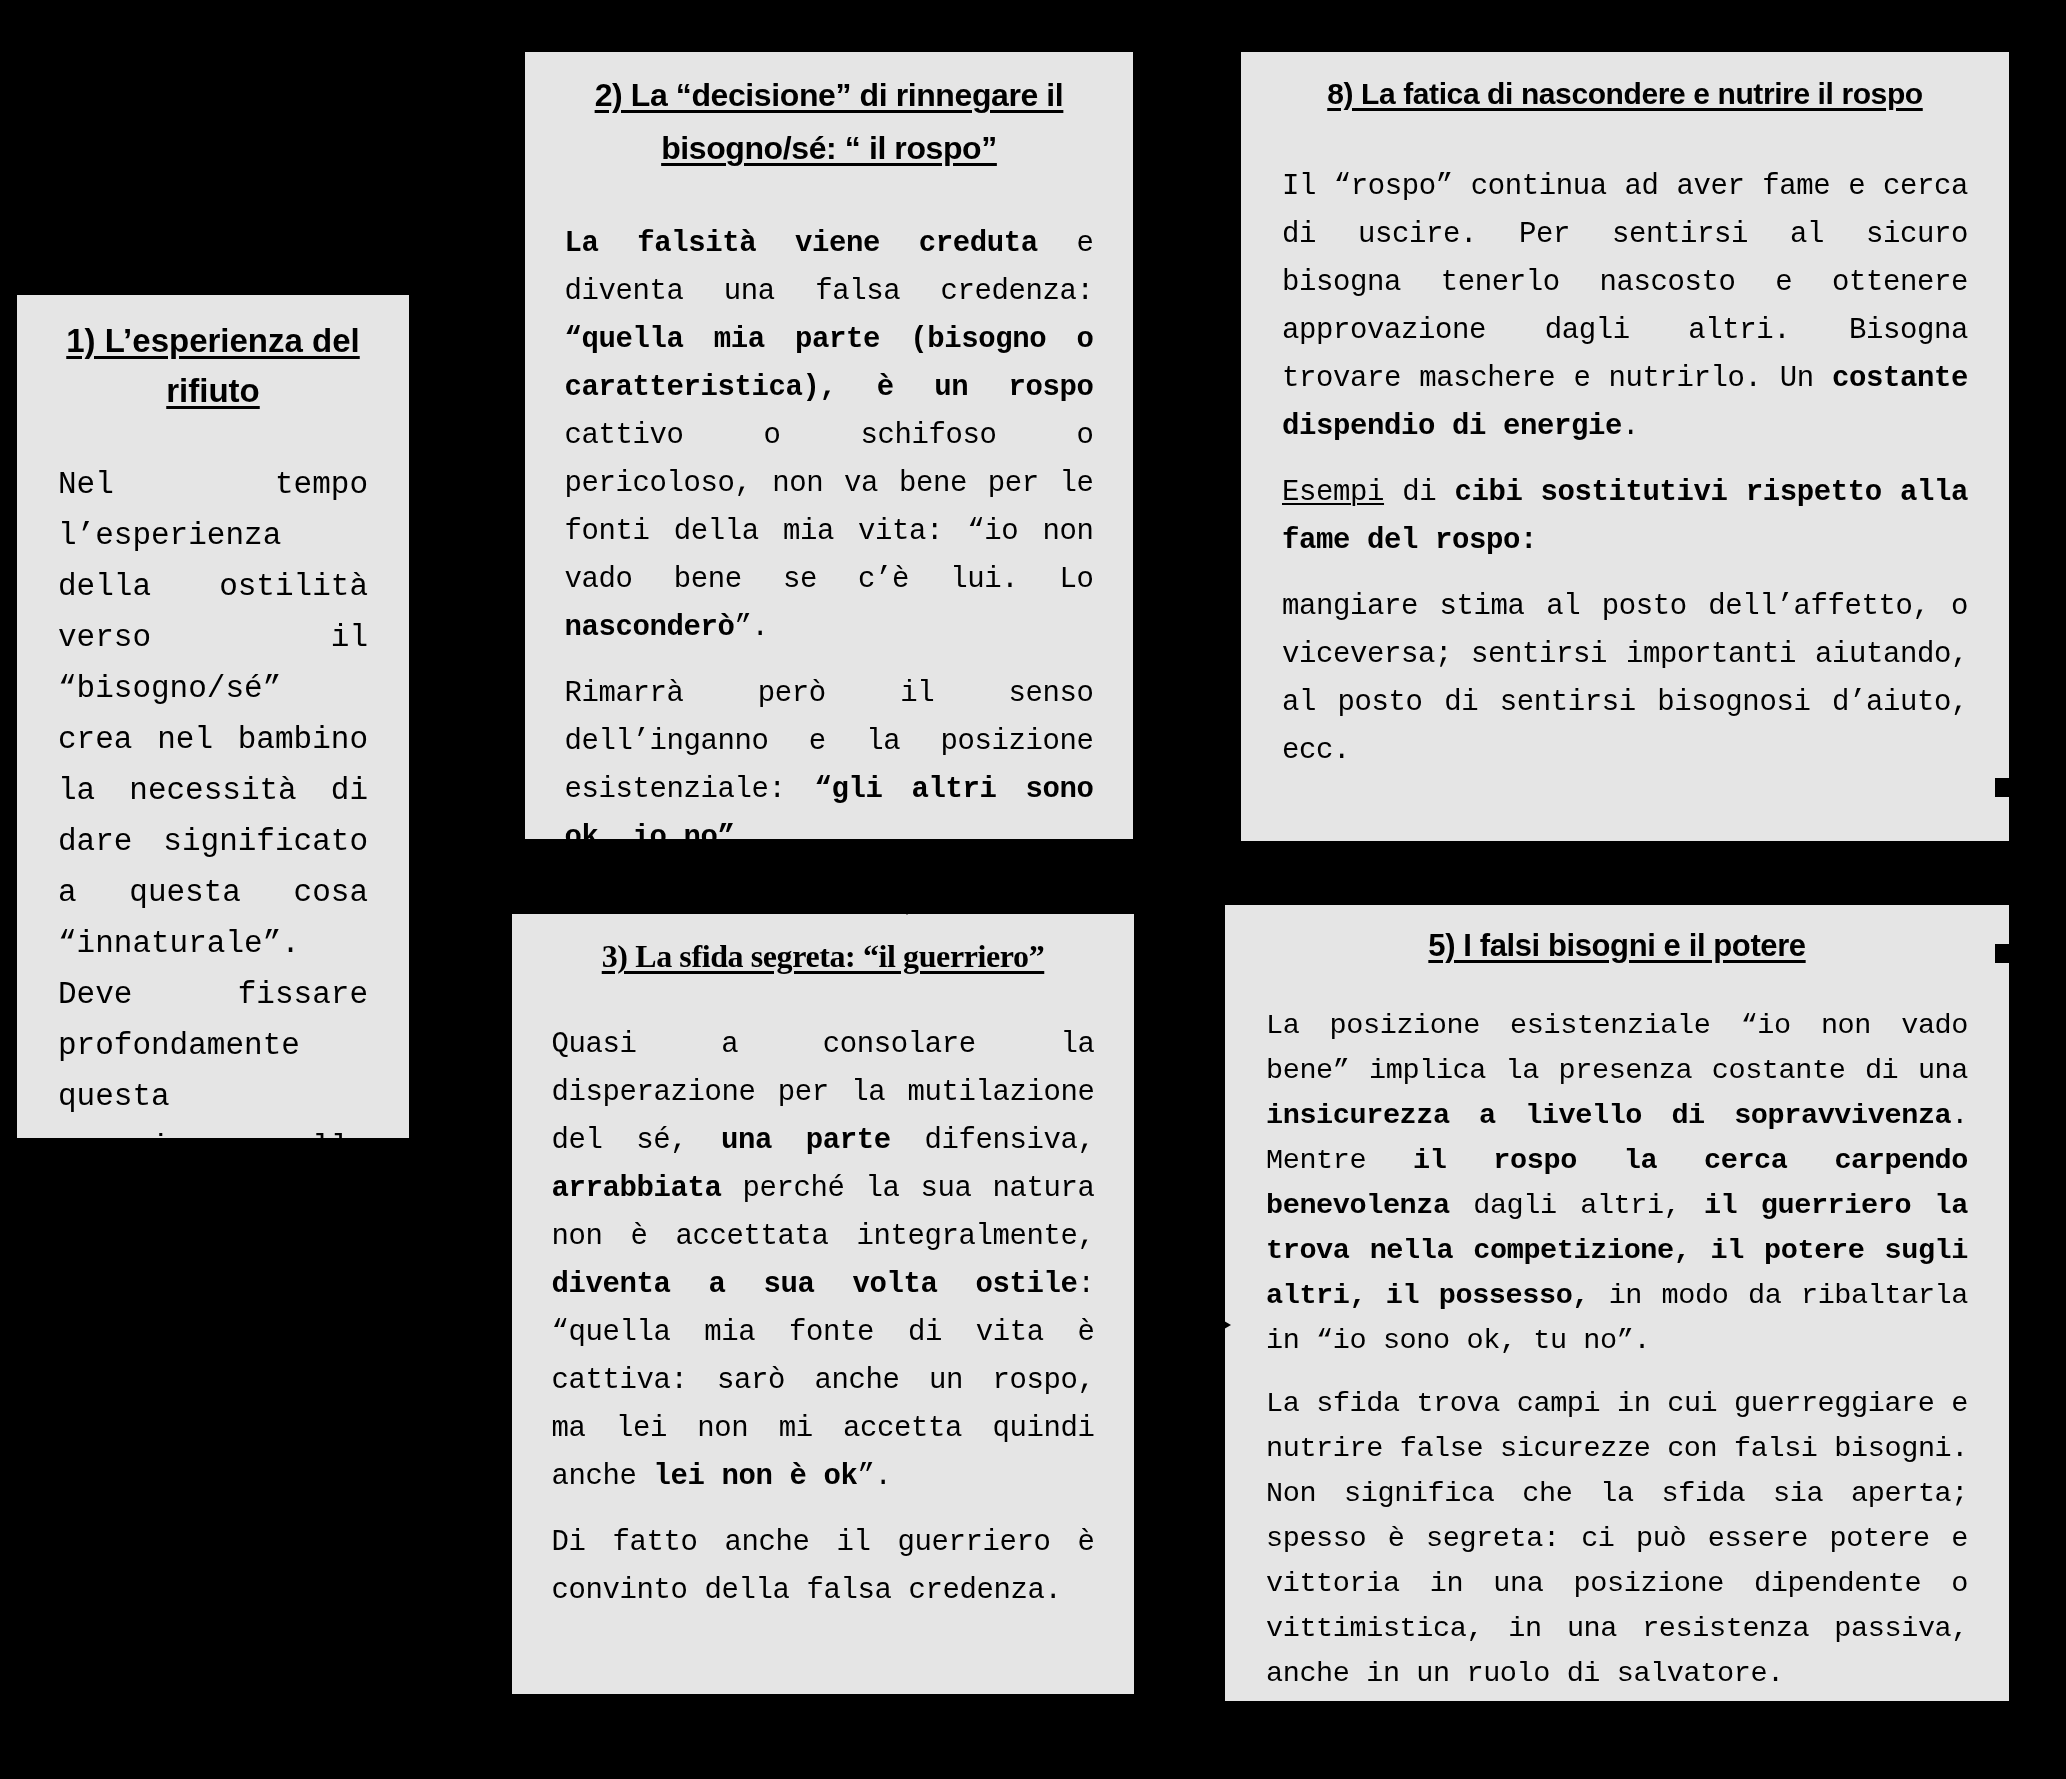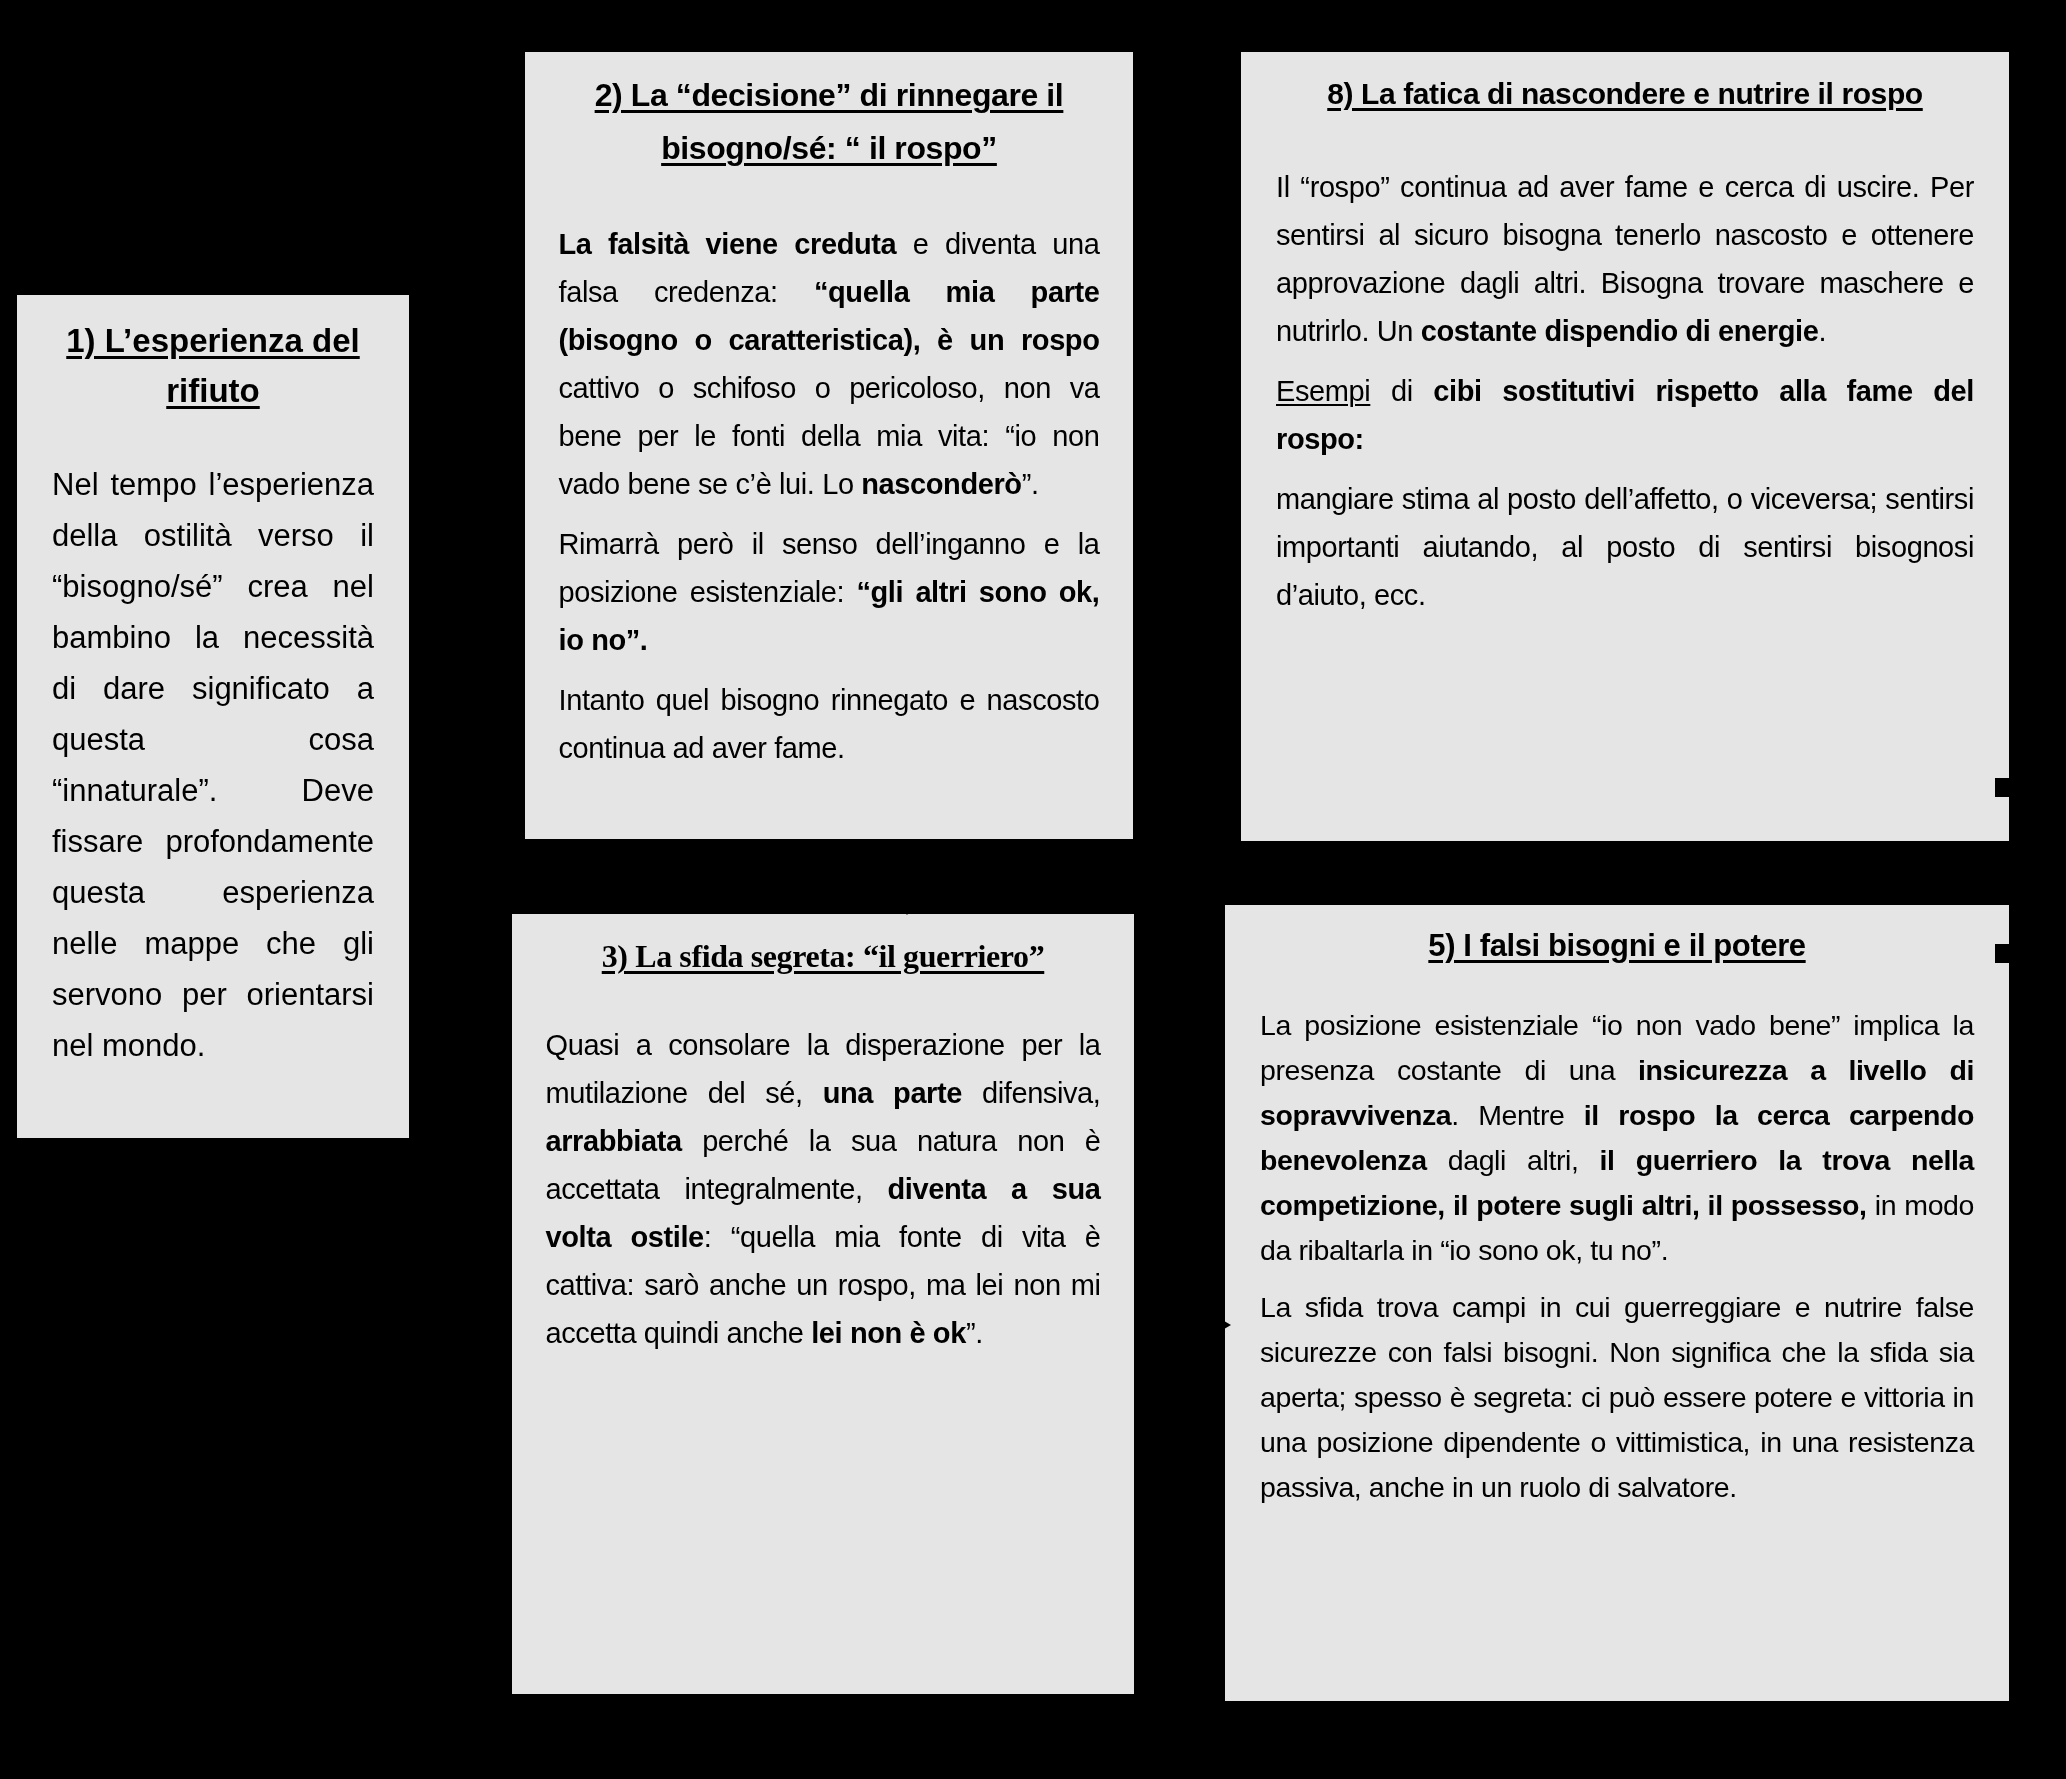--- a/index.html
+++ b/index.html
@@ -1,21 +1,21 @@
 <!DOCTYPE html>
 <html style="font-size:6.6px"><head>
 <meta charset="utf-8">
 <style>
   html,body{margin:0;padding:0;background:#000;}
   .canvas{position:relative;width:2674px;height:1779px;background:#000000;overflow:hidden;
           font-family:"Liberation Sans","DejaVu Sans",sans-serif;color:#000;}
   .box{position:absolute;background:#e5e5e5;border:3.3px solid #000;box-sizing:border-box;overflow:hidden;}
   .box .title{font-weight:bold;text-align:center;text-decoration:underline;
               text-decoration-thickness:2.5px;text-underline-offset:4.1px;margin:0;}
-  .box .body p{margin:12px;text-align:justify;}
+  .box .body p{margin:18px;text-align:justify;font-family:Liberation Mono, monospace;}
   .bd{font-weight:bold;}
   .un{text-decoration:underline;text-decoration-thickness:2.1px;text-underline-offset:3.3px;}
   .cond{letter-spacing:-0.4px;}
 
   
   .b1{left:14px;top:292px;width:398px;height:849px;padding:20.7px 23px;}
   .b1 .title{font-size:33px;line-height:50px;margin-bottom:43px;}
   .b1 .body{font-size:31px;line-height:51px;}
 
   .b2{left:522px;top:49px;width:614px;height:793px;padding:17.4px 21.5px;}
@@ -66,20 +66,21 @@
         <p><span class="bd">La falsità viene creduta</span><span> e diventa una falsa credenza: </span><span class="bd">“quella mia parte (bisogno o caratteristica), è un rospo</span><span> cattivo o schifoso o pericoloso, non va bene per le fonti della mia vita: “io non vado bene se c’è lui. Lo </span><span class="bd">nasconderò</span><span>”.</span></p>
         <p><span>Rimarrà però il senso dell’inganno e la posizione esistenziale: </span><span class="bd">“gli altri sono ok, io no”.</span></p>
         <p><span>Intanto quel bisogno rinnegato e nascosto continua ad aver fame.</span></p>
       </div>
   </div>
 
   <div class="box b3 cond">
     <h2 class="title">3) La sfida segreta: “il guerriero”</h2>
     <div class="body">
         <p><span>Quasi a consolare la disperazione per la mutilazione del sé, </span><span class="bd">una parte</span><span> difensiva, </span><span class="bd">arrabbiata</span><span> perché la sua natura non è accettata integralmente, </span><span class="bd">diventa a sua volta ostile</span><span>: “quella mia fonte di vita è cattiva: sarò anche un rospo, ma lei non mi accetta quindi anche </span><span class="bd">lei non è ok</span><span>”.</span></p>
+        <p><span>Di fatto anche il guerriero è convinto della falsa credenza.</span></p>
       </div>
   </div>
 
   <div class="box b4 cond">
     <h2 class="title">8) La fatica di nascondere e nutrire il rospo</h2>
     <div class="body">
         <p><span>Il “rospo” continua ad aver fame e cerca di uscire. Per sentirsi al sicuro bisogna tenerlo nascosto e ottenere approvazione dagli altri. Bisogna trovare maschere e nutrirlo. Un </span><span class="bd">costante dispendio di energie</span><span>.</span></p>
         <p><span class="un">Esempi</span><span> di </span><span class="bd">cibi sostitutivi rispetto alla fame del rospo:</span></p>
         <p><span>mangiare stima al posto dell’affetto, o viceversa; sentirsi importanti aiutando, al posto di sentirsi bisognosi d’aiuto, ecc.</span></p>
       </div>

